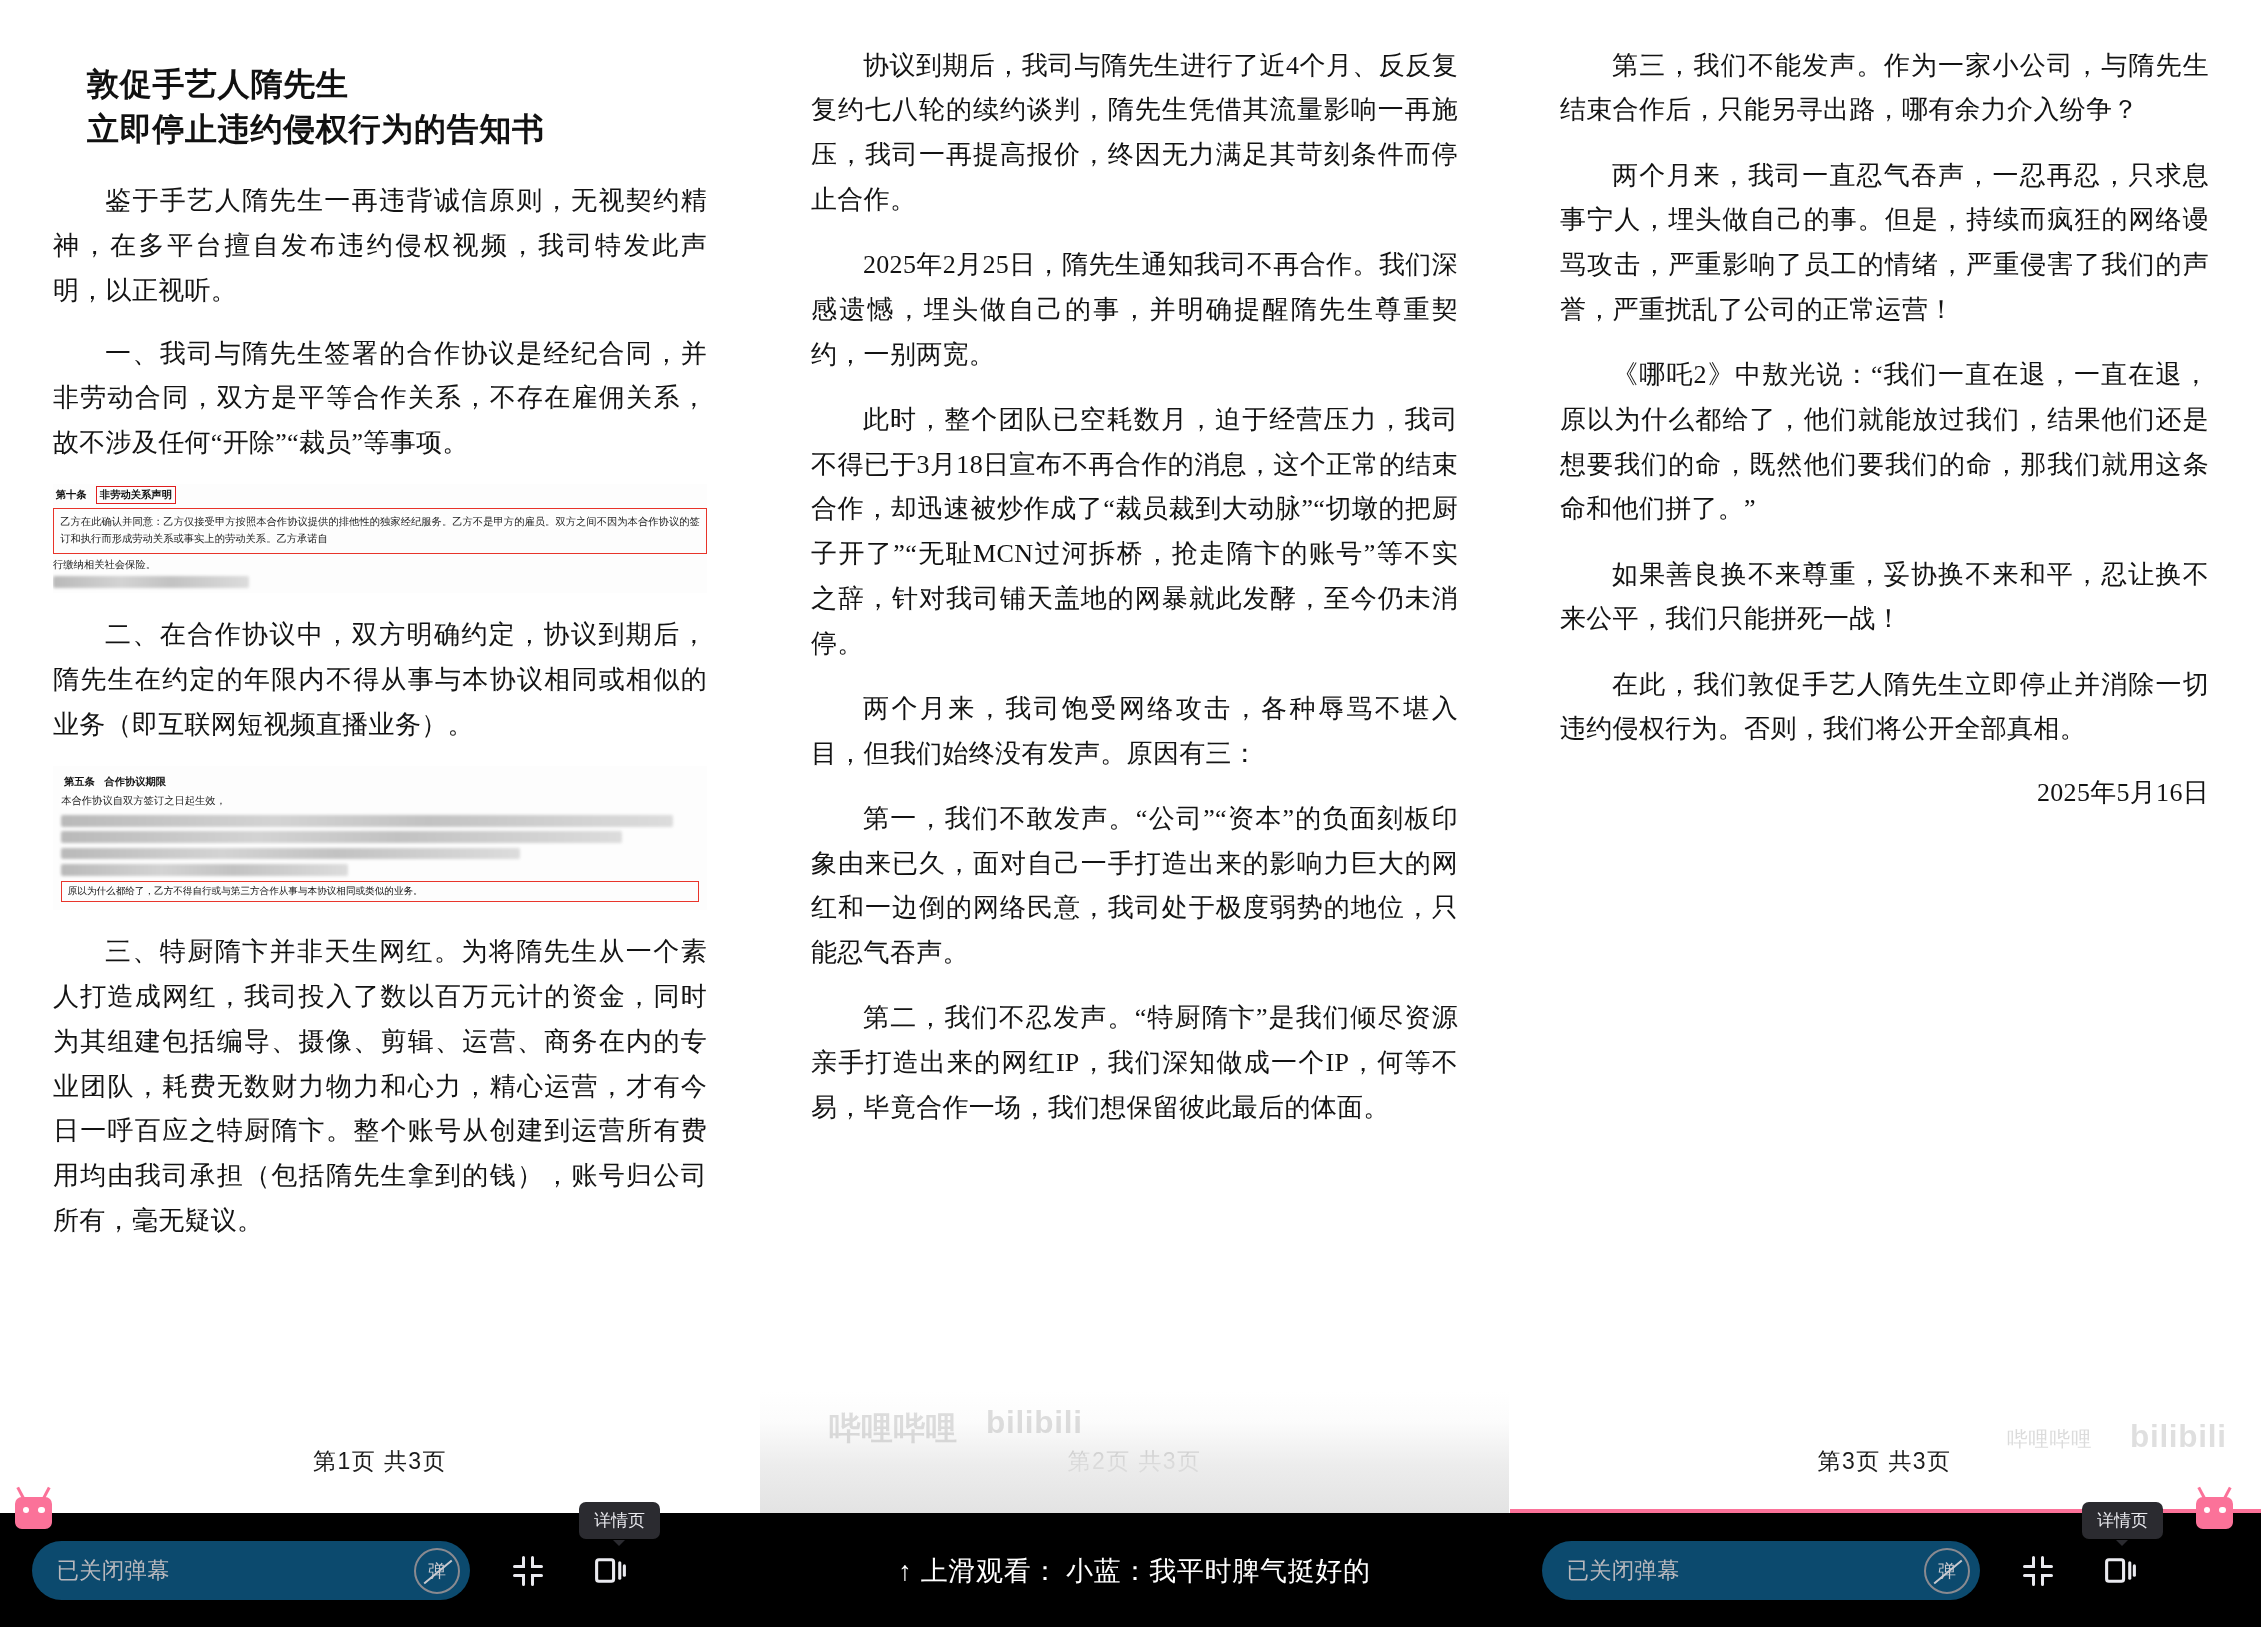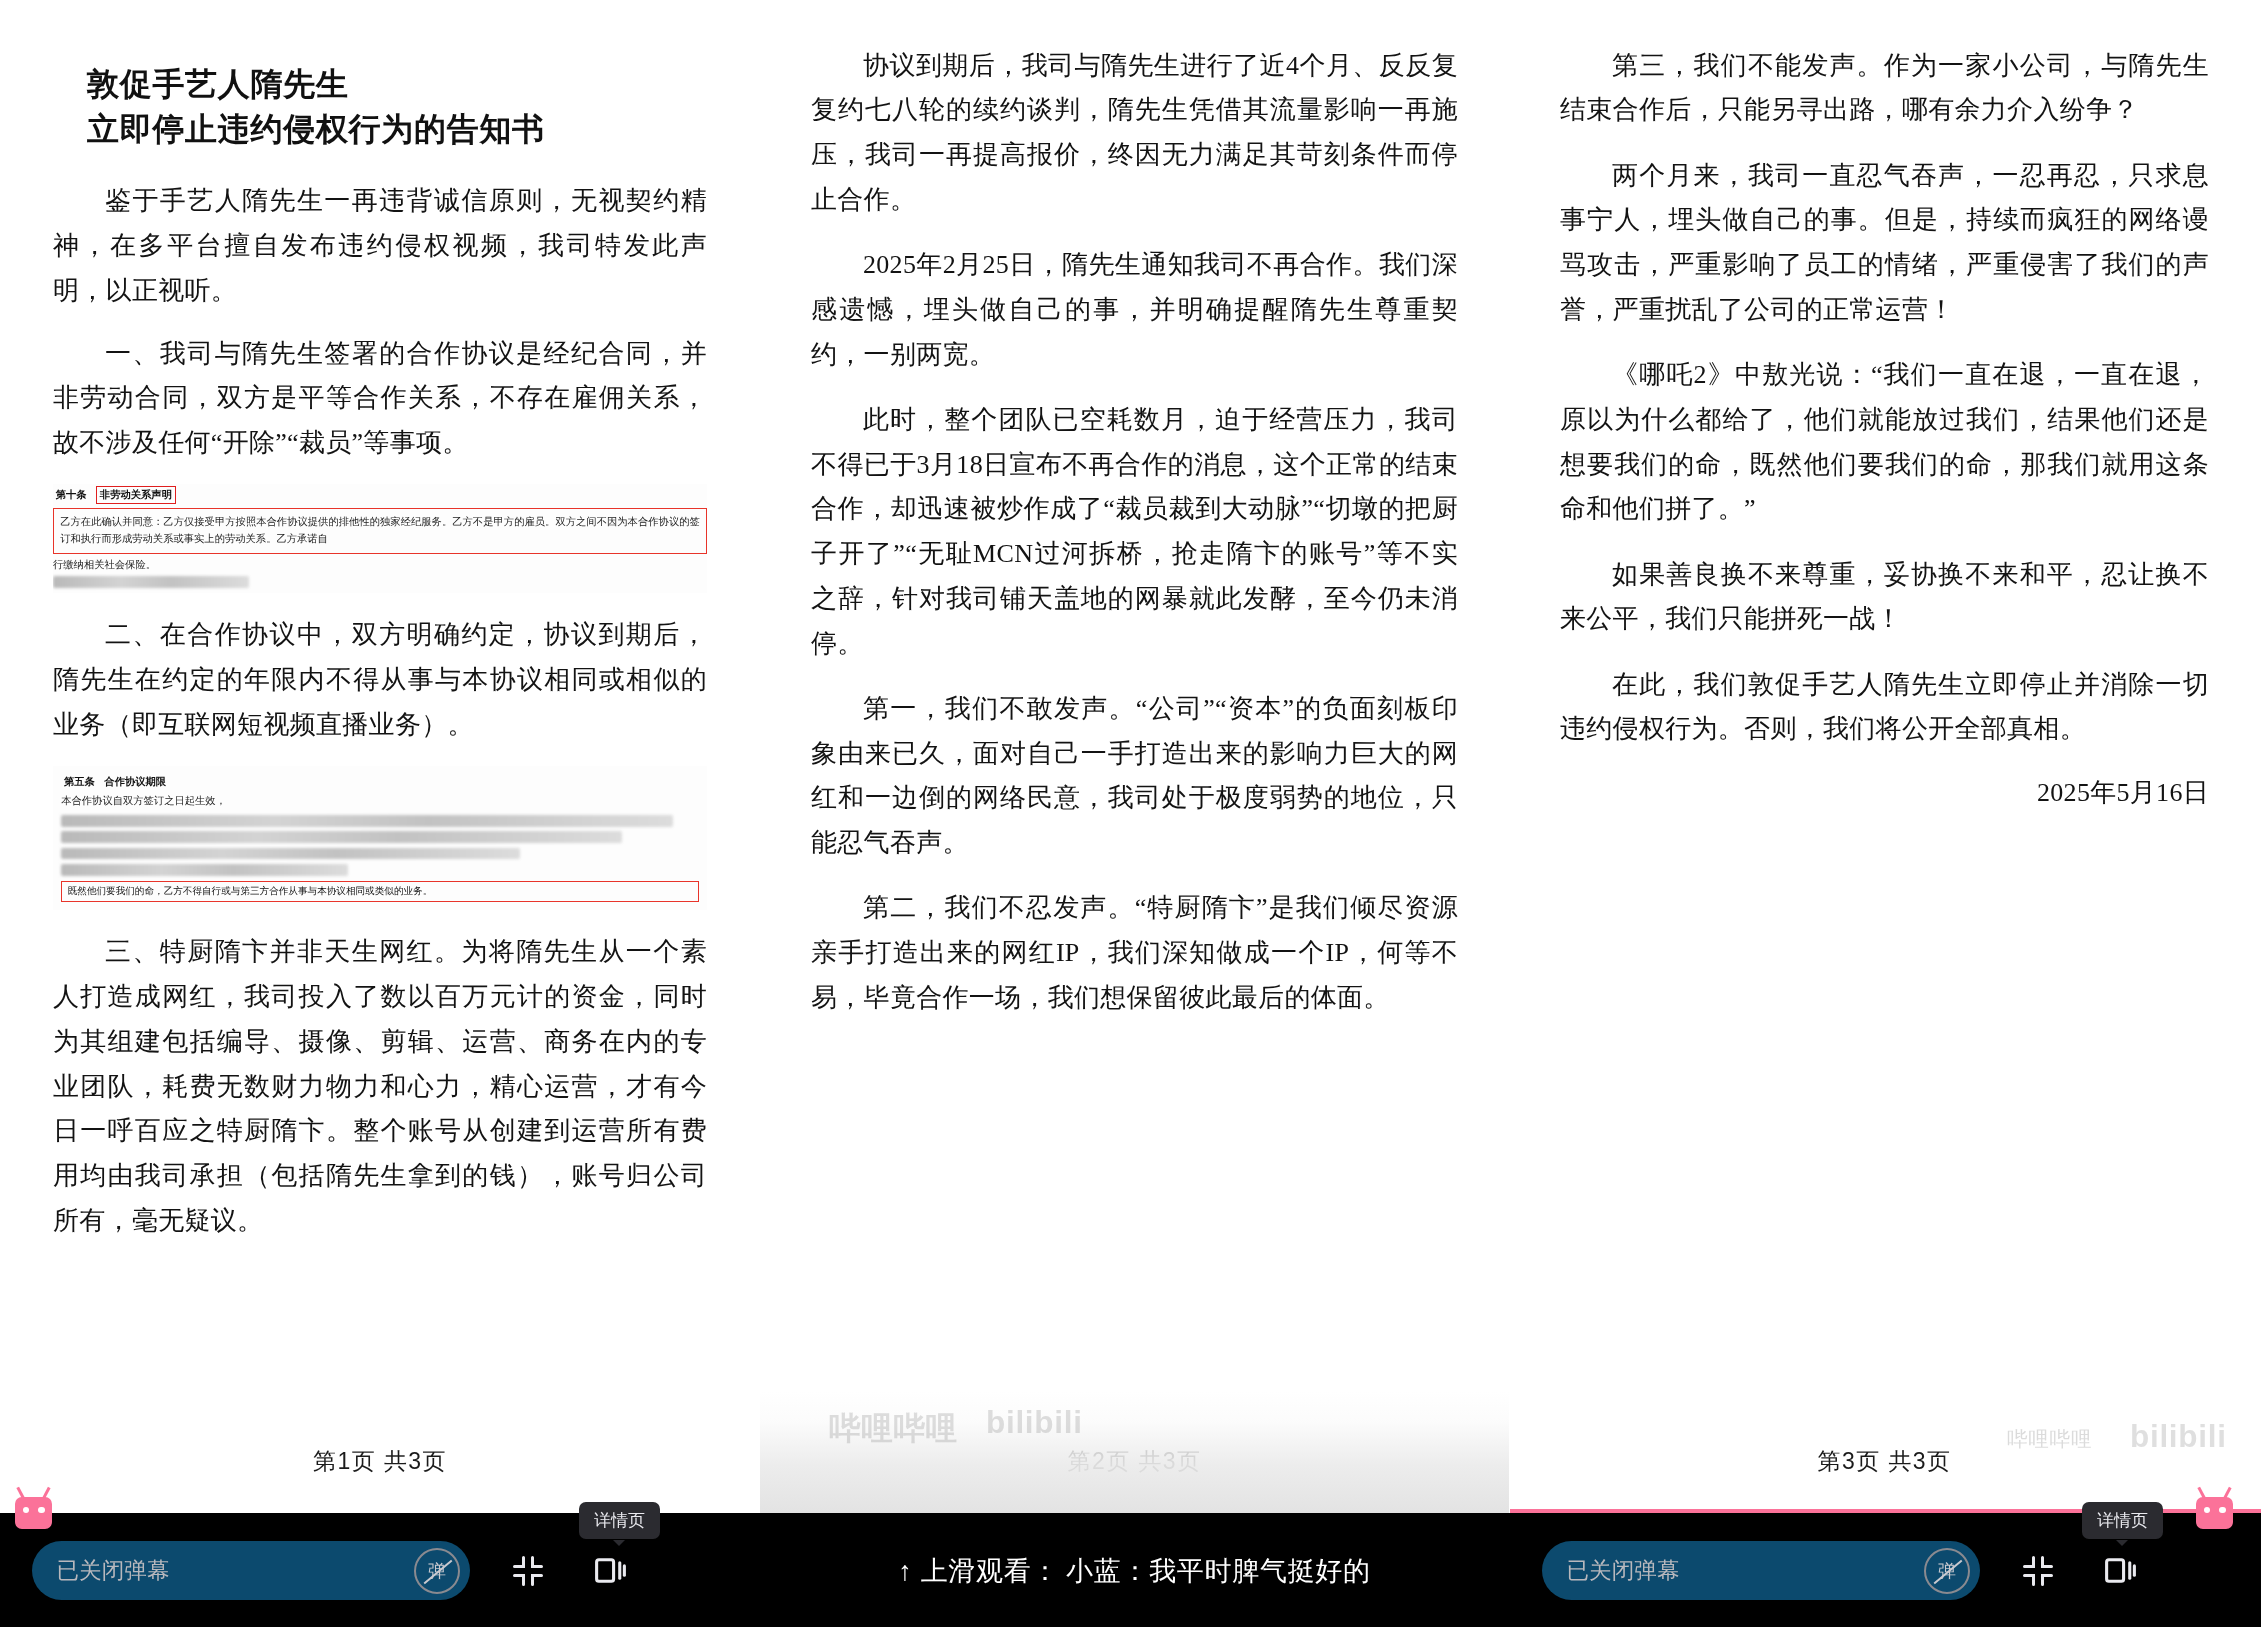--- a/index.html
+++ b/index.html
@@ -350,33 +350,34 @@
       <div class="cl-head">
         <span>第五条</span>
         <span>合作协议期限</span>
       </div>
       <div class="cl-body">本合作协议自双方签订之日起生效，</div>
       <div class="blurline w96"></div>
       <div class="blurline w88"></div>
       <div class="blurline w72"></div>
       <div class="blurline w45"></div>
       <div class="cl-redstrip">
-        <span>既然他们要我们的命，乙方不得自行或与第三方合作从事与本协议相同或类似的业务。</span>
+        <span>原以为什么都给了，乙方不得自行或与第三方合作从事与本协议相同或类似的业务。</span>
       </div>
     </div>
 
     <p class="para">三、特厨隋卞并非天生网红。为将隋先生从一个素人打造成网红，我司投入了数以百万元计的资金，同时为其组建包括编导、摄像、剪辑、运营、商务在内的专业团队，耗费无数财力物力和心力，精心运营，才有今日一呼百应之特厨隋卞。整个账号从创建到运营所有费用均由我司承担（包括隋先生拿到的钱），账号归公司所有，毫无疑议。</p>
 
     <div class="page-footer">第1页  共3页</div>
   </section>
 
   <section class="page page-2">
     <p class="para first-para">协议到期后，我司与隋先生进行了近4个月、反反复复约七八轮的续约谈判，隋先生凭借其流量影响一再施压，我司一再提高报价，终因无力满足其苛刻条件而停止合作。</p>
     <p class="para">2025年2月25日，隋先生通知我司不再合作。我们深感遗憾，埋头做自己的事，并明确提醒隋先生尊重契约，一别两宽。</p>
     <p class="para">此时，整个团队已空耗数月，迫于经营压力，我司不得已于3月18日宣布不再合作的消息，这个正常的结束合作，却迅速被炒作成了“裁员裁到大动脉”“切墩的把厨子开了”“无耻MCN过河拆桥，抢走隋卞的账号”等不实之辞，针对我司铺天盖地的网暴就此发酵，至今仍未消停。</p>
+    <p class="para">两个月来，我司饱受网络攻击，各种辱骂不堪入目，但我们始终没有发声。原因有三：</p>
     <p class="para">第一，我们不敢发声。“公司”“资本”的负面刻板印象由来已久，面对自己一手打造出来的影响力巨大的网红和一边倒的网络民意，我司处于极度弱势的地位，只能忍气吞声。</p>
     <p class="para">第二，我们不忍发声。“特厨隋卞”是我们倾尽资源亲手打造出来的网红IP，我们深知做成一个IP，何等不易，毕竟合作一场，我们想保留彼此最后的体面。</p>
 
     <div class="page-footer">第2页  共3页</div>
   </section>
 
   <section class="page page-3">
     <p class="para first-para">第三，我们不能发声。作为一家小公司，与隋先生结束合作后，只能另寻出路，哪有余力介入纷争？</p>
     <p class="para">两个月来，我司一直忍气吞声，一忍再忍，只求息事宁人，埋头做自己的事。但是，持续而疯狂的网络谩骂攻击，严重影响了员工的情绪，严重侵害了我们的声誉，严重扰乱了公司的正常运营！</p>
     <p class="para">《哪吒2》中敖光说：“我们一直在退，一直在退，原以为什么都给了，他们就能放过我们，结果他们还是想要我们的命，既然他们要我们的命，那我们就用这条命和他们拼了。”</p>

